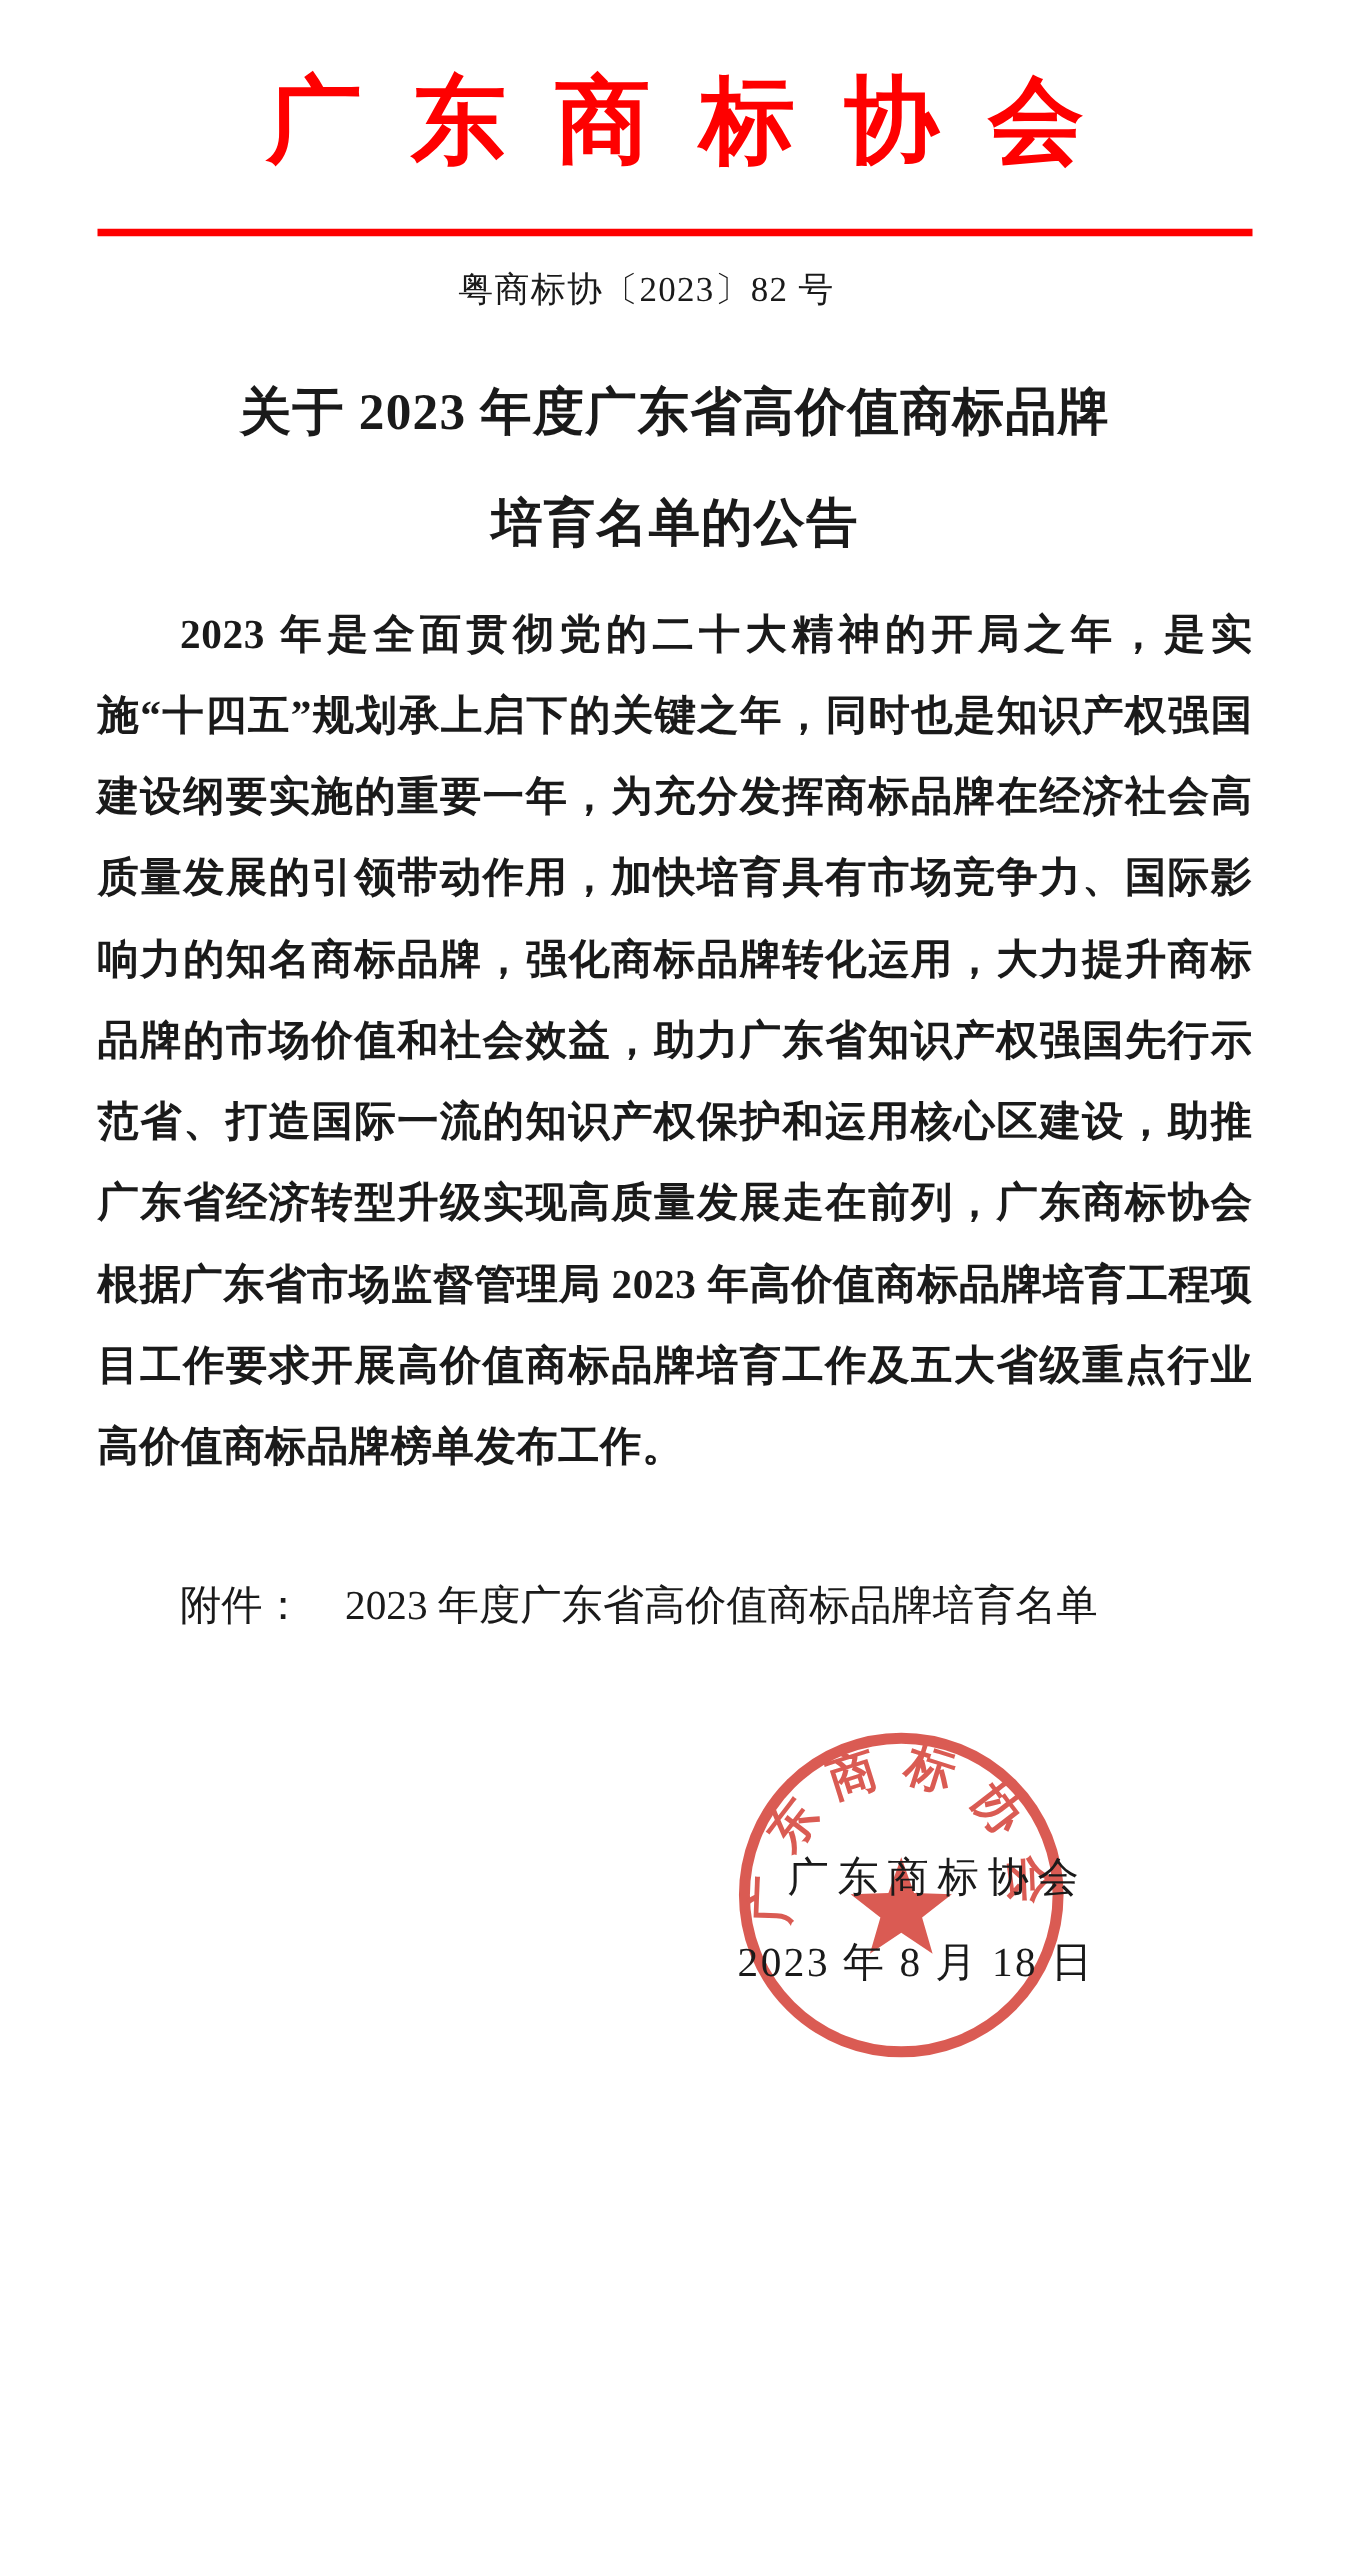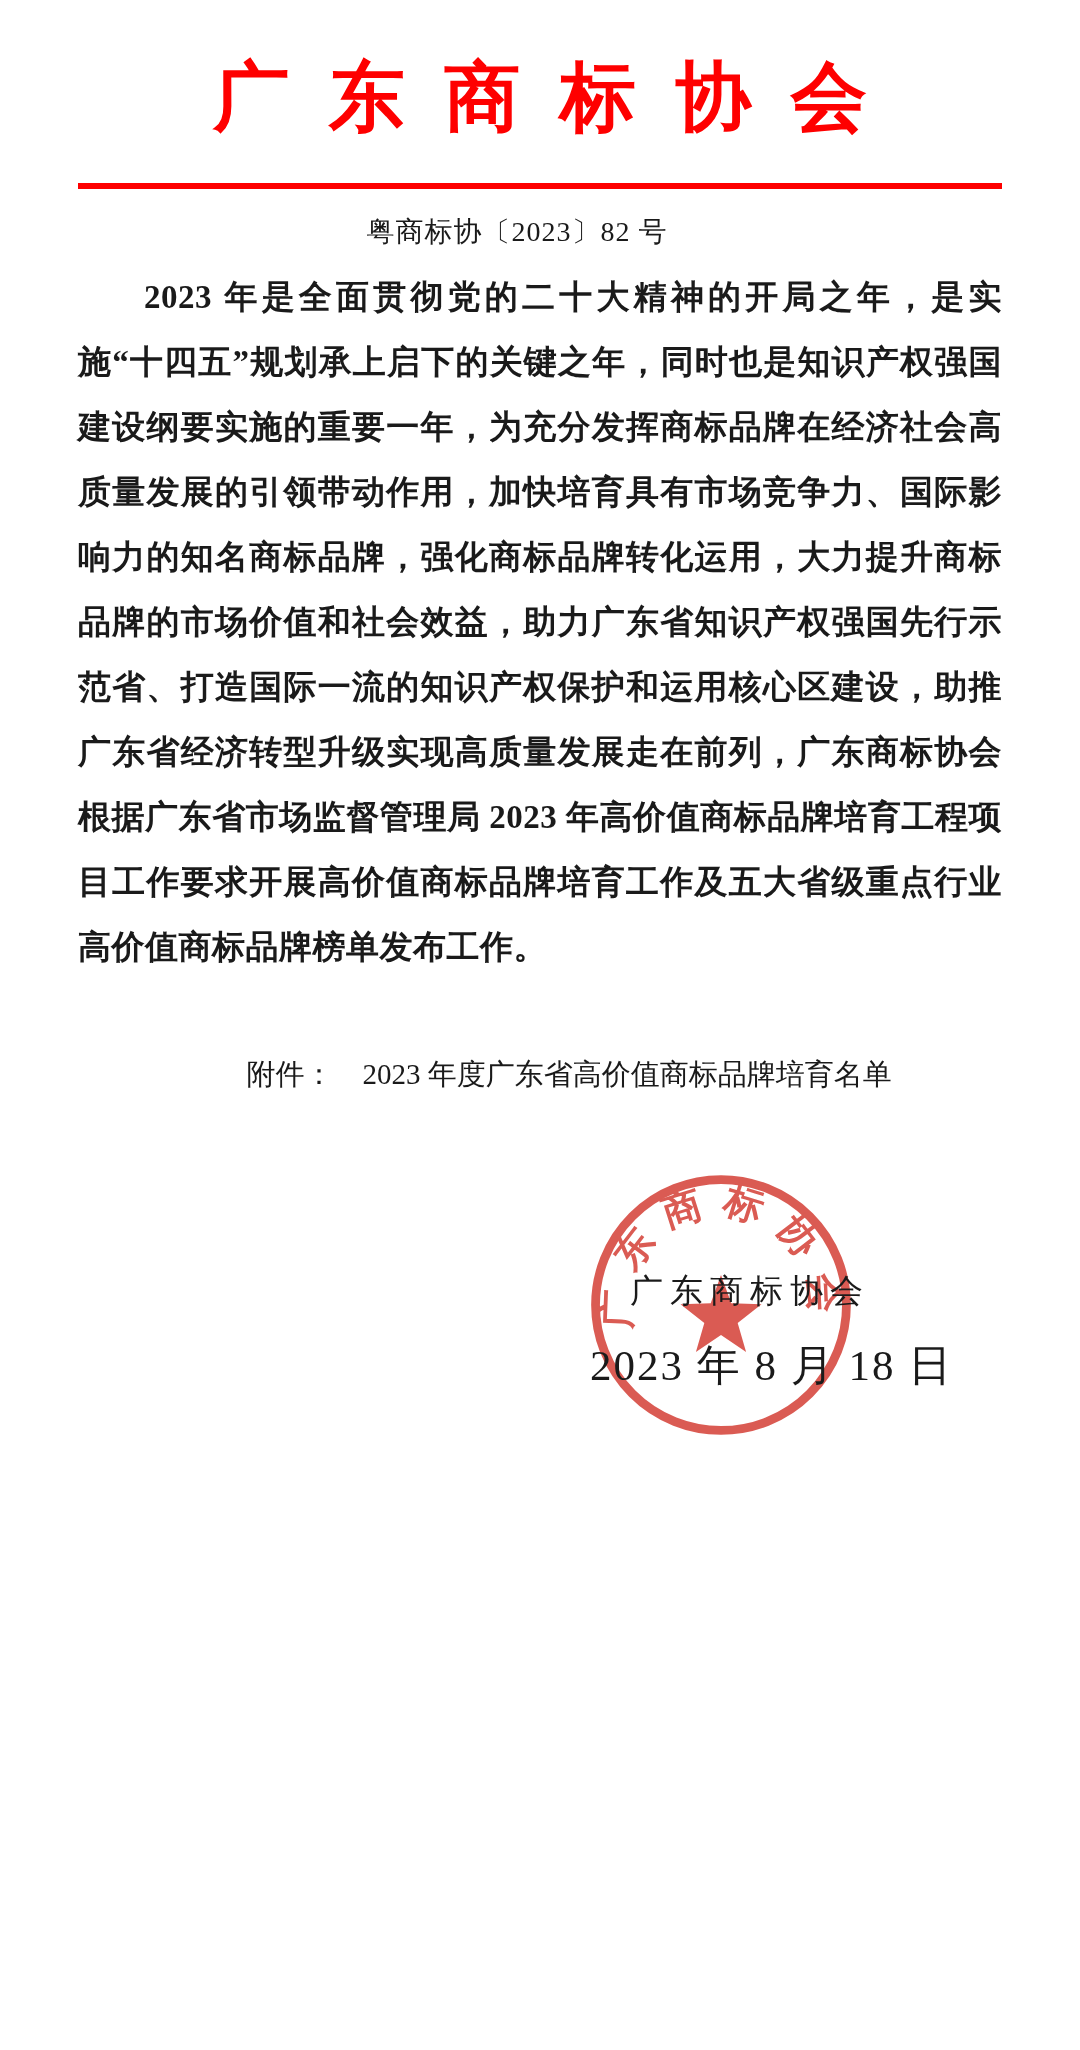--- a/index.html
+++ b/index.html
@@ -65,24 +65,23 @@
     line-height: 65px;
     text-align: justify;
     text-indent: 2em;
     letter-spacing: 0.5px;
     font-weight: bold;
   }
   .body-para + .body-para { margin-top: 0; }
 
   .attachment-line {
     margin-top: 62px;
-    font-size: 29px;
+    font-size: 33px;
     line-height: 65px;
     text-indent: 2em;
-    text-align: center;
   }
   .attachment-line .att-text { margin-left: 1em; }
 
   
   .sig-area {
     position: relative;
     height: 380px;
     margin-top: 20px;
   }
   .seal {
@@ -102,36 +101,40 @@
     left: 552px;
     top: 142px;
     font-size: 33px;
     letter-spacing: 7px;
     white-space: nowrap;
   }
   .sig-date {
     position: absolute;
     left: 512px;
     top: 210px;
-    font-size: 43px;
+    font-size: 33px;
     letter-spacing: 2px;
     white-space: nowrap;
   }
 </style>
 </head>
 <body>
 
 <div class="page">
 
   <h1 class="org-title">广东商标协会</h1>
 
   <div class="red-rule"></div>
 
   <div class="doc-number">粤商标协〔2023〕82 号</div>
 
+  <h2 class="doc-title">
+    <span>关于 2023 年度广东省高价值商标品牌</span><br>
+    <span>培育名单的公告</span>
+  </h2>
 
   <p class="body-para">2023 年是全面贯彻党的二十大精神的开局之年，是实施“十四五”规划承上启下的关键之年，同时也是知识产权强国建设纲要实施的重要一年，为充分发挥商标品牌在经济社会高质量发展的引领带动作用，加快培育具有市场竞争力、国际影响力的知名商标品牌，强化商标品牌转化运用，大力提升商标品牌的市场价值和社会效益，助力广东省知识产权强国先行示范省、打造国际一流的知识产权保护和运用核心区建设，助推广东省经济转型升级实现高质量发展走在前列，广东商标协会根据广东省市场监督管理局 2023 年高价值商标品牌培育工程项目工作要求开展高价值商标品牌培育工作及五大省级重点行业高价值商标品牌榜单发布工作。</p>
 
 
   <p class="attachment-line">
     <span class="att-label">附件：</span><span class="att-text">2023 年度广东省高价值商标品牌培育名单</span>
   </p>
 
   <div class="sig-area">
 

